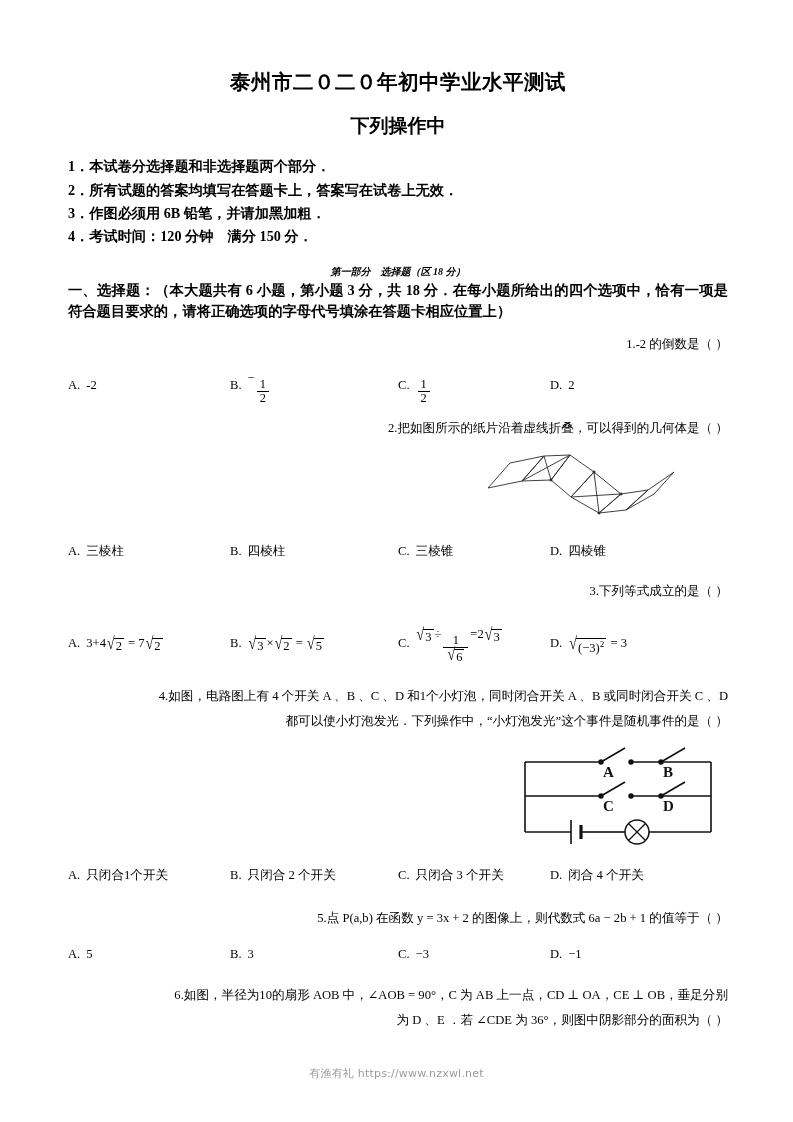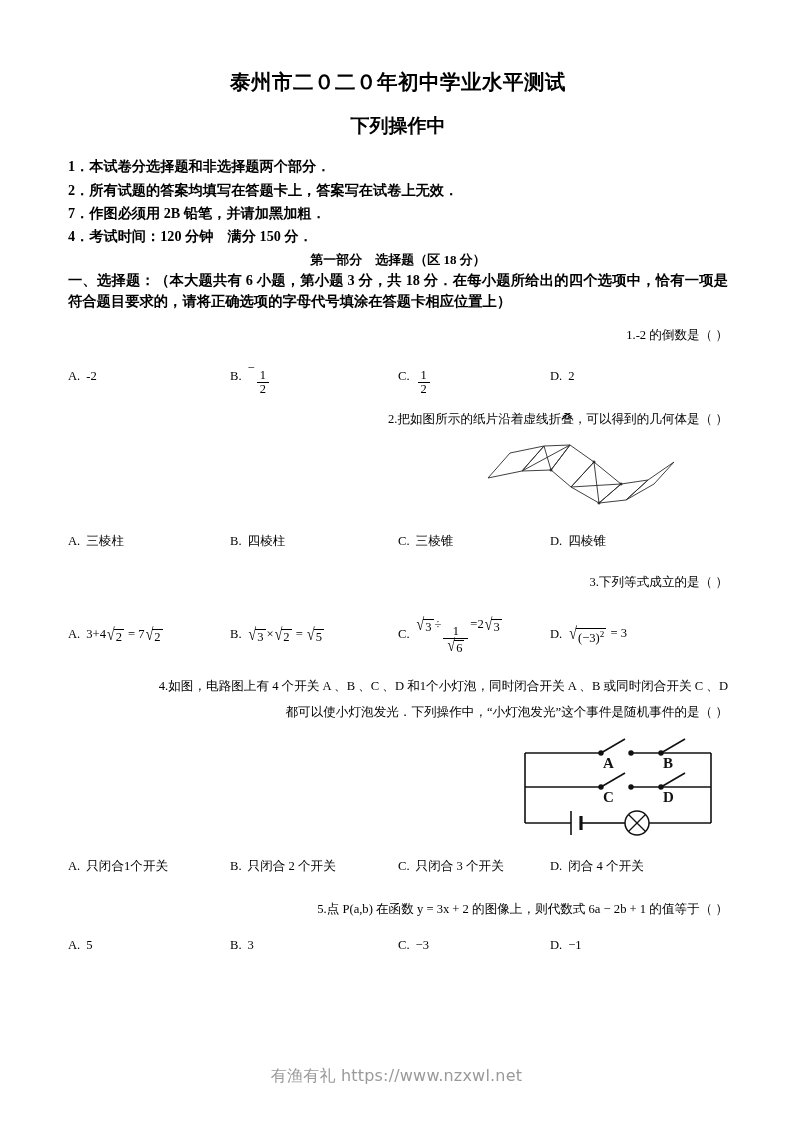--- a/index.html
+++ b/index.html
@@ -50,23 +50,24 @@
     margin-top: 18px;
     font-weight: bold;
     font-size: 14.2px;
     line-height: 1.63;
   }
   .notice div { white-space: nowrap; }
 
   .part-head {
     text-align: center;
     font-weight: bold;
-    font-size: 13px;
-    margin-top: 2px;
+    font-size: 10px;
+    margin-top: 16px;
     line-height: 1.5;
+    font-style: italic;
   }
 
   .section-intro {
     font-weight: bold;
     font-size: 14.3px;
     line-height: 1.45;
     margin-top: 1px;
     text-align: justify;
   }
 
@@ -130,38 +131,38 @@
   .fig-circuit { margin: 10px 0 2px 8px; }
 
   
   .watermark {
     position: absolute;
     left: 0;
     top: 1066px;
     width: 793px;
     text-align: center;
     font-family: "DejaVu Sans", "Liberation Sans", sans-serif;
-    font-size: 16px;
+    font-size: 11px;
     color: #9a9a9a;
     letter-spacing: 0.2px;
   }
 </style>
 </head>
 <body>
 
 <div class="page">
   <div class="content">
 
     <div class="doc-title">泰州市二０二０年初中学业水平测试</div>
     <div class="doc-subtitle">下列操作中</div>
 
     <div class="notice">
       <div>1．本试卷分选择题和非选择题两个部分．</div>
       <div>2．所有试题的答案均填写在答题卡上，答案写在试卷上无效．</div>
-      <div>7．作图必须用 2B 铅笔，并请加黑加粗．</div>
+      <div>3．作图必须用 6B 铅笔，并请加黑加粗．</div>
       <div>4．考试时间：120 分钟　满分 150 分．</div>
     </div>
 
     <div class="part-head">第一部分　选择题（区 18 分）</div>
     <div class="section-intro">一、选择题：（本大题共有 6 小题，第小题 3 分，共 18 分．在每小题所给出的四个选项中，恰有一项是符合题目要求的，请将正确选项的字母代号填涂在答题卡相应位置上）</div>
 
     <div class="q">
       <div class="q-stem"><span>1.</span><span>-2 的倒数是（  ）</span></div>
       <div class="options">
         <div class="opt c1">
@@ -365,17 +366,21 @@
           <span class="opt-label">C.</span>
           <span>−3</span>
         </div>
         <div class="opt c4">
           <span class="opt-label">D.</span>
           <span>−1</span>
         </div>
       </div>
     </div>
 
+    <div class="q" style="margin-top:16px;">
+      <div class="q-stem"><span>6.</span><span>如图，半径为10的扇形 AOB 中，∠AOB = 90°，C 为 AB 上一点，CD ⊥ OA，CE ⊥ OB，垂足分别</span></div>
+      <div class="q-stem">为 D 、E ．若 ∠CDE 为 36°，则图中阴影部分的面积为（ ）</div>
+    </div>
 
   </div>
 
   <div class="watermark">有渔有礼 https://www.nzxwl.net</div>
 </div>
 
 </body></html>

